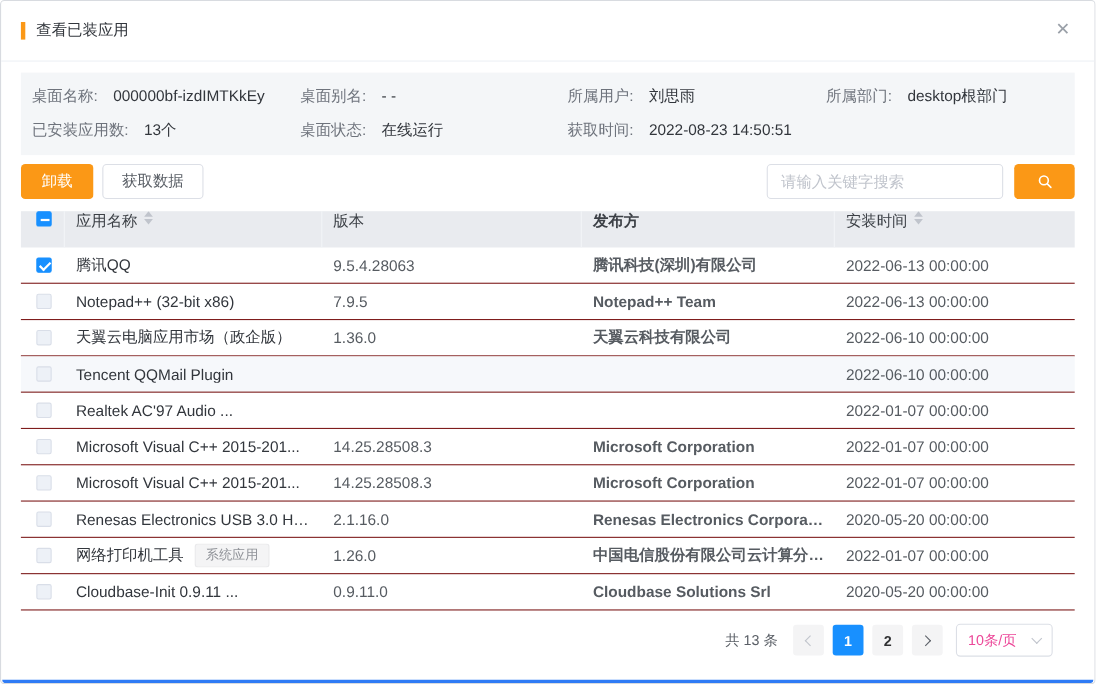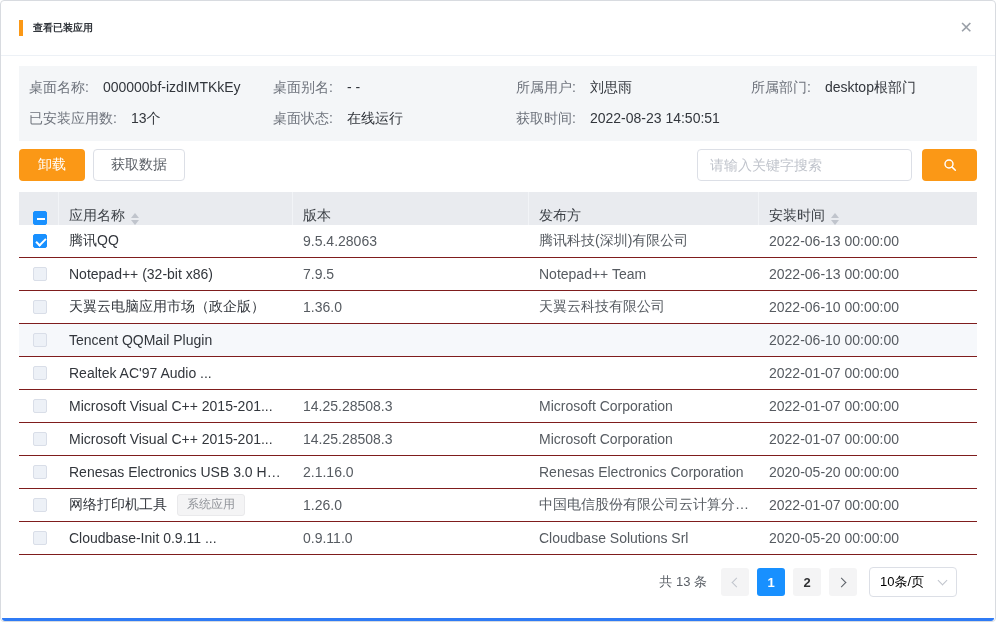--- a/index.html
+++ b/index.html
@@ -21,21 +21,21 @@
     height: 55px;
     display: flex; align-items: center;
     padding: 0 18px;
     border-bottom: 1px solid #edf1f6;
   }
   .accent-bar {
     width: 4px; height: 16px;
     background: #fb9816;
     margin-right: 10px;
   }
-  .dlg-title { font-size: 10px; color: #32363c; font-weight: bold; }
+  .dlg-title { font-size: 14px; color: #32363c; font-weight: normal; }
   .close-btn {
     margin-left: auto;
     font-size: 16px; color: #9aa0a8;
     cursor: pointer; line-height: 1;
     padding: 4px;
   }
   
   .info-panel {
     margin: 10px 18px 0;
     background: #f4f6f8;
@@ -71,26 +71,26 @@
     background: #fb9816; border-radius: 4px;
     display: flex; align-items: center; justify-content: center;
     cursor: pointer;
   }
   
   .table { margin: 11px 18px 0; font-size: 14px; }
   .tr { display: flex; align-items: center; height: 33px; border-bottom: 1px solid #7f1d1d; }
   .tr.hl { background: #f6f8fb; }
   .thead .tr { background: #e9ebef; border-bottom: none; }
   .td { padding: 0 10px; white-space: nowrap; overflow: hidden; text-overflow: ellipsis; color: #565b61; }
-  .thead .td { color: #3c4046; display: flex; align-items: flex-end; height: 100%; border-right: 1px solid #f2f4f7; }
+  .thead .td { color: #3c4046; display: flex; align-items: flex-start; height: 100%; border-right: 1px solid #f2f4f7; }
   .thead .td:last-child { border-right: none; }
   .td-check { flex: 0 0 40px; padding-left: 14px; display: flex; align-items: center; overflow: visible; }
   .td-name  { flex: 0 0 234px; display: flex; align-items: center; }
   .td-ver   { flex: 0 0 236px; }
-  .td-pub   { flex: 0 0 230px; }
+  .td-pub   { flex: 0 0 230px; font-weight: bold; }
   .td-time  { flex: 1 1 auto; }
   
   .sort { display: inline-flex; flex-direction: column; margin-left: 6px; }
   .caret-up   { width:0;height:0;border-left:4px solid transparent;border-right:4px solid transparent;border-bottom:5px solid #c0c4cc; }
   .caret-down { width:0;height:0;border-left:4px solid transparent;border-right:4px solid transparent;border-top:5px solid #c0c4cc; margin-top:2px; }
   
   .cb {
     width: 14px; height: 14px; flex: none;
     border: 1px solid #d9dee8; border-radius: 2px;
     background: #edf1f7; position: relative; cursor: pointer;
@@ -133,21 +133,21 @@
     border-right: 1.6px solid #5a5f66; border-bottom: 1.6px solid #5a5f66;
     display: inline-block;
   }
   .chev-left  { transform: rotate(135deg); margin-left: 3px; }
   .chev-right { transform: rotate(-45deg); margin-right: 3px; }
   .pg-prev .chev { border-color: #c0c4cc; }
   .page-size-select {
     width: 88px; height: 30px; margin-left: 8px;
     border: 1px solid #dcdfe6; border-radius: 4px;
     display: flex; align-items: center; justify-content: space-between;
-    padding: 0 10px; cursor: pointer; color: #000000; background:#fff;
+    padding: 0 10px; cursor: pointer; color: #ec4899; background:#fff;
   }
   .chev-down { transform: rotate(45deg); border-color: #c0c4cc; margin-top: -3px; }
   
   .bottom-strip {
     position: absolute; left: 1px; right: 1px; bottom: 0;
     height: 3px; background: #2f7bf5;
     border-radius: 0 0 3px 3px;
   }
 </style>
 </head>

